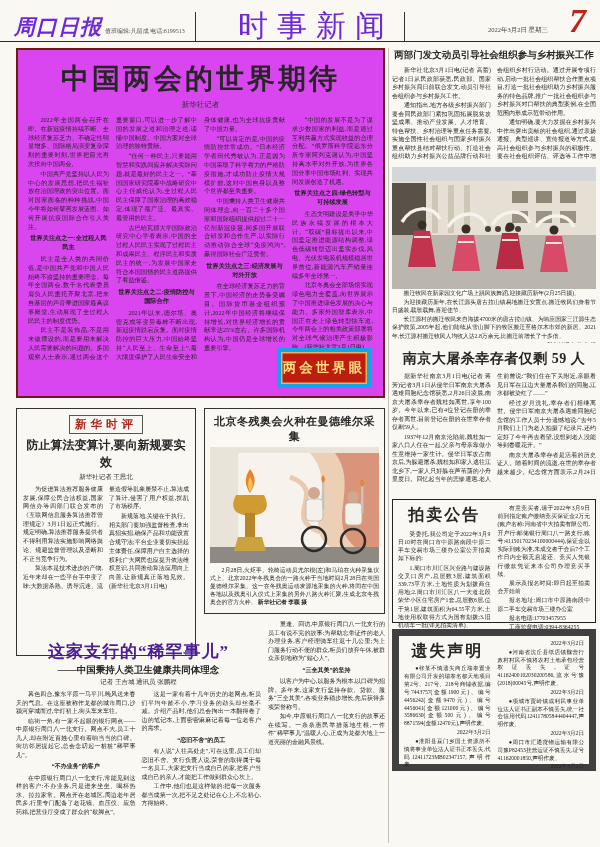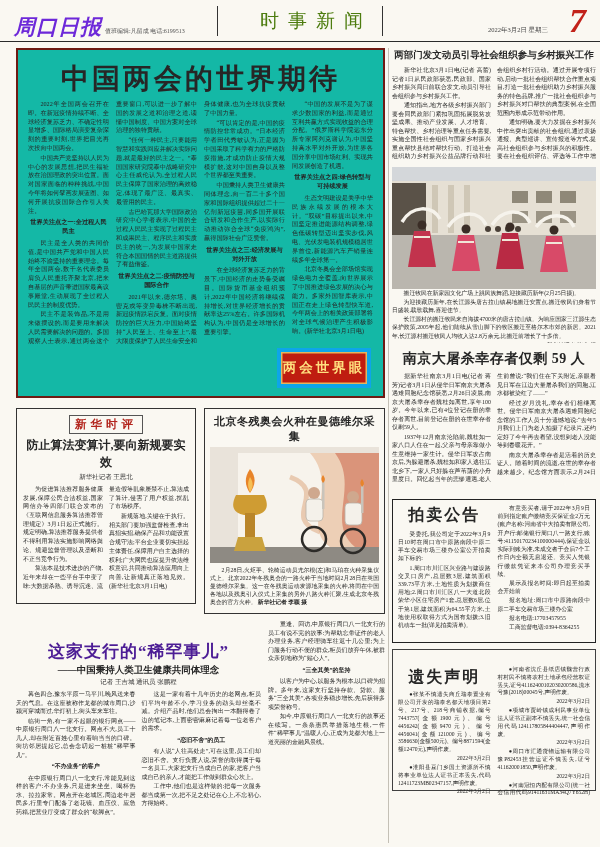--- a/index.html
+++ b/index.html
@@ -6,44 +6,44 @@
   .page{position:relative;width:600px;height:847px;margin:0 auto;background:#faf8f2;
         font-family:"Liberation Serif","DejaVu Serif",serif;color:#262626;overflow:hidden;}
 
   
   .paper-name{position:absolute;left:14px;top:13px;font-size:21px;font-weight:bold;
               color:#6d28d9;font-style:italic;letter-spacing:1px;}
   .duty-note{position:absolute;left:105px;top:27px;font-size:6px;color:#555;}
   .section-banner{position:absolute;left:50%;top:6px;transform:translateX(-50%);
                   display:flex;align-items:center;gap:10px;}
   .section-bar{width:1px;height:30px;background:#333;}
-  .section-title{font-size:19px;letter-spacing:9px;color:#4d7c0f;margin-left:32px;}
+  .section-title{font-size:30px;letter-spacing:9px;color:#6d28d9;margin-left:32px;}
   .date-line{position:absolute;right:52px;top:26px;font-size:6.5px;color:#444;}
   .page-num{position:absolute;right:14px;top:2px;font-size:34px;font-weight:bold;
             font-style:italic;color:#c2221a;}
   .header-rule{position:absolute;left:0;right:0;top:41px;border-top:1.5px solid #2b2b2b;}
 
   
   .cols p{margin:0 0 1px;text-indent:2em;text-align:justify;}
   p.sub{text-indent:0;text-align:center;font-weight:bold;margin:3px 0;}
   p.date{text-indent:0;text-align:right;}
 
   
   .main-box{position:absolute;left:16px;top:48px;width:369px;height:350px;
-            border:2px solid #6e1b14;box-sizing:border-box;padding:4px 10px;background:#14b8a6;}
+            border:2px solid #6e1b14;box-sizing:border-box;padding:4px 10px;background:#d946ef;}
   .main-title{font-size:28px;font-weight:bold;text-align:center;letter-spacing:3px;margin:6px 0 2px;}
   .main-byline{font-size:7.5px;text-align:center;margin-bottom:6px;color:#333;}
   .main-body{height:268px;column-count:4;column-gap:7px;font-size:6.2px;line-height:1.42;overflow:hidden;}
   .badge{position:absolute;right:12px;bottom:8px;width:86px;height:32px;background:#bf1d10;
          color:#ffdf7e;font-size:13.5px;font-weight:bold;letter-spacing:3px;
          display:flex;align-items:center;justify-content:center;border:4px solid #0ea5e9;
          box-shadow:inset 0 0 0 1.5px #e7b45a;}
 
   
-  .commentary{position:absolute;left:16px;top:408px;width:180px;height:196px;
+  .commentary{position:absolute;left:16px;top:408px;width:180px;height:248px;
               border:1px solid #333;box-sizing:border-box;padding:5px 6px;}
   .commentary-label{width:72px;margin:1px auto 3px;border:1px solid #555;color:#b3261e;
                     font-size:11.5px;font-weight:bold;letter-spacing:4px;text-align:center;padding:1px 0;}
   .commentary-title{font-size:12px;font-weight:bold;text-align:center;margin:2px 0;}
   .commentary-byline{font-size:6.5px;text-align:center;margin-bottom:3px;color:#333;}
   .commentary-body{height:138px;column-count:2;column-gap:6px;font-size:6px;line-height:1.45;overflow:hidden;}
 
   
   .torch-box{position:absolute;left:204px;top:408px;width:181px;height:206px;
              border:1px solid #333;box-sizing:border-box;padding:4px 5px;}
@@ -64,44 +64,45 @@
   
   .vsep{position:absolute;left:388px;top:48px;height:795px;border-left:1px solid #c4c0b6;}
   .rightcol{position:absolute;left:392px;top:48px;width:204px;}
   .ministry-title{font-size:9.5px;font-weight:bold;text-align:center;margin:1px 0 4px;}
   .ministry-body{height:96px;column-count:2;column-gap:6px;font-size:6px;line-height:1.42;overflow:hidden;}
   .dancers-photo{display:block;width:204px;height:122px;margin-top:5px;}
   .caption-title{font-size:7.5px;font-weight:bold;text-align:center;margin:3px 0 2px;}
   .caption-body{font-size:5.8px;line-height:1.4;overflow:hidden;height:54px;}
   .nanjing-title{font-size:14px;font-weight:bold;text-align:center;letter-spacing:0.5px;margin:7px 0 4px;}
   .nanjing-body{height:120px;column-count:2;column-gap:6px;font-size:6px;line-height:1.42;overflow:hidden;}
-  .auction-box{border:1px solid #222;margin-top:7px;padding:4px 5px;height:144px;box-sizing:border-box;}
+  .auction-box{border:1px solid #222;margin-top:7px;padding:4px 5px;height:124px;box-sizing:border-box;}
   .auction-cols{column-count:2;column-gap:7px;font-size:5.8px;line-height:1.42;height:132px;overflow:hidden;}
   .notice-h{font-size:16px;font-weight:bold;text-align:center;letter-spacing:2px;margin:0 0 3px;column-span:none;}
-  .lost-box{border:1px solid #404040;margin-top:6px;padding:16px 5px;height:142px;box-sizing:border-box;}
+  .lost-box{border:7px solid #404040;margin-top:6px;padding:4px 5px;height:142px;box-sizing:border-box;}
   .lost-cols{column-count:2;column-gap:7px;font-size:5.6px;line-height:1.4;height:132px;overflow:hidden;}
 </style>
 </head>
 <body>
 
 <div class="page">
 
   <div class="paper-name">周口日报</div>
   <div class="duty-note">值班编辑:凡留成  电话:6199513</div>
   <div class="section-banner">
     <span class="section-bar"></span>
     <span class="section-title">时事新闻</span>
     <span class="section-bar"></span>
   </div>
   <div class="date-line">2022年3月2日 星期三</div>
   <div class="page-num">7</div>
   <div class="header-rule"></div>
 
   <div class="main-box">
     <div class="main-title">中国两会的世界期待</div>
+    <div class="main-byline">新华社记者</div>
     <div class="main-body cols">
         <p>2022年全国两会召开在即。在新冠疫情持续不断、全球经济复苏乏力、不确定性明显增多、国际格局演变复杂深刻的重要时刻,世界把目光再次投向中国两会。</p>
         <p>中国共产党坚持以人民为中心的发展思想,把民生福祉放在治国理政的突出位置。面对国家面临的种种挑战,中国今年将如何擘画发展蓝图、如何开展抗疫国际合作引人关注。</p>
         <p class="sub">世界关注点之一:全过程人民民主</p>
         <p>民主是全人类的共同价值,是中国共产党和中国人民始终不渝坚持的重要理念。每年全国两会,数千名代表委员肩负人民重托齐聚北京,把来自基层的声音带进国家最高议事殿堂,生动展现了全过程人民民主的制度优势。</p>
         <p>民主不是装饰品,不是用来做摆设的,而是要用来解决人民需要解决的问题的。多国观察人士表示,通过两会这个重要窗口,可以进一步了解中国的发展之道和治理之道,读懂中国制度、中国方案对全球治理的独特贡献。</p>
         <p>“任何一种民主,只要能用智慧和实践回应并解决实际问题,就是最好的民主之一。”泰国国家研究院泰中战略研究中心主任威伦认为,全过程人民民主保障了国家治理的高效稳定,体现了最广泛、最真实、最管用的民主。</p>
         <p>古巴哈瓦那大学国际政治研究中心学者表示,中国的全过程人民民主实现了过程民主和成果民主、程序民主和实质民主的统一,为发展中国家走符合本国国情的民主道路提供了有益借鉴。</p>
         <p class="sub">世界关注点之二:疫情防控与国际合作</p>
         <p>2021年以来,德尔塔、奥密克戎等变异毒株不断出现,新冠疫情跌宕反复。面对疫情防控的巨大压力,中国始终坚持“人民至上、生命至上”,最大限度保护了人民生命安全和身体健康,也为全球抗疫贡献了中国力量。</p>

